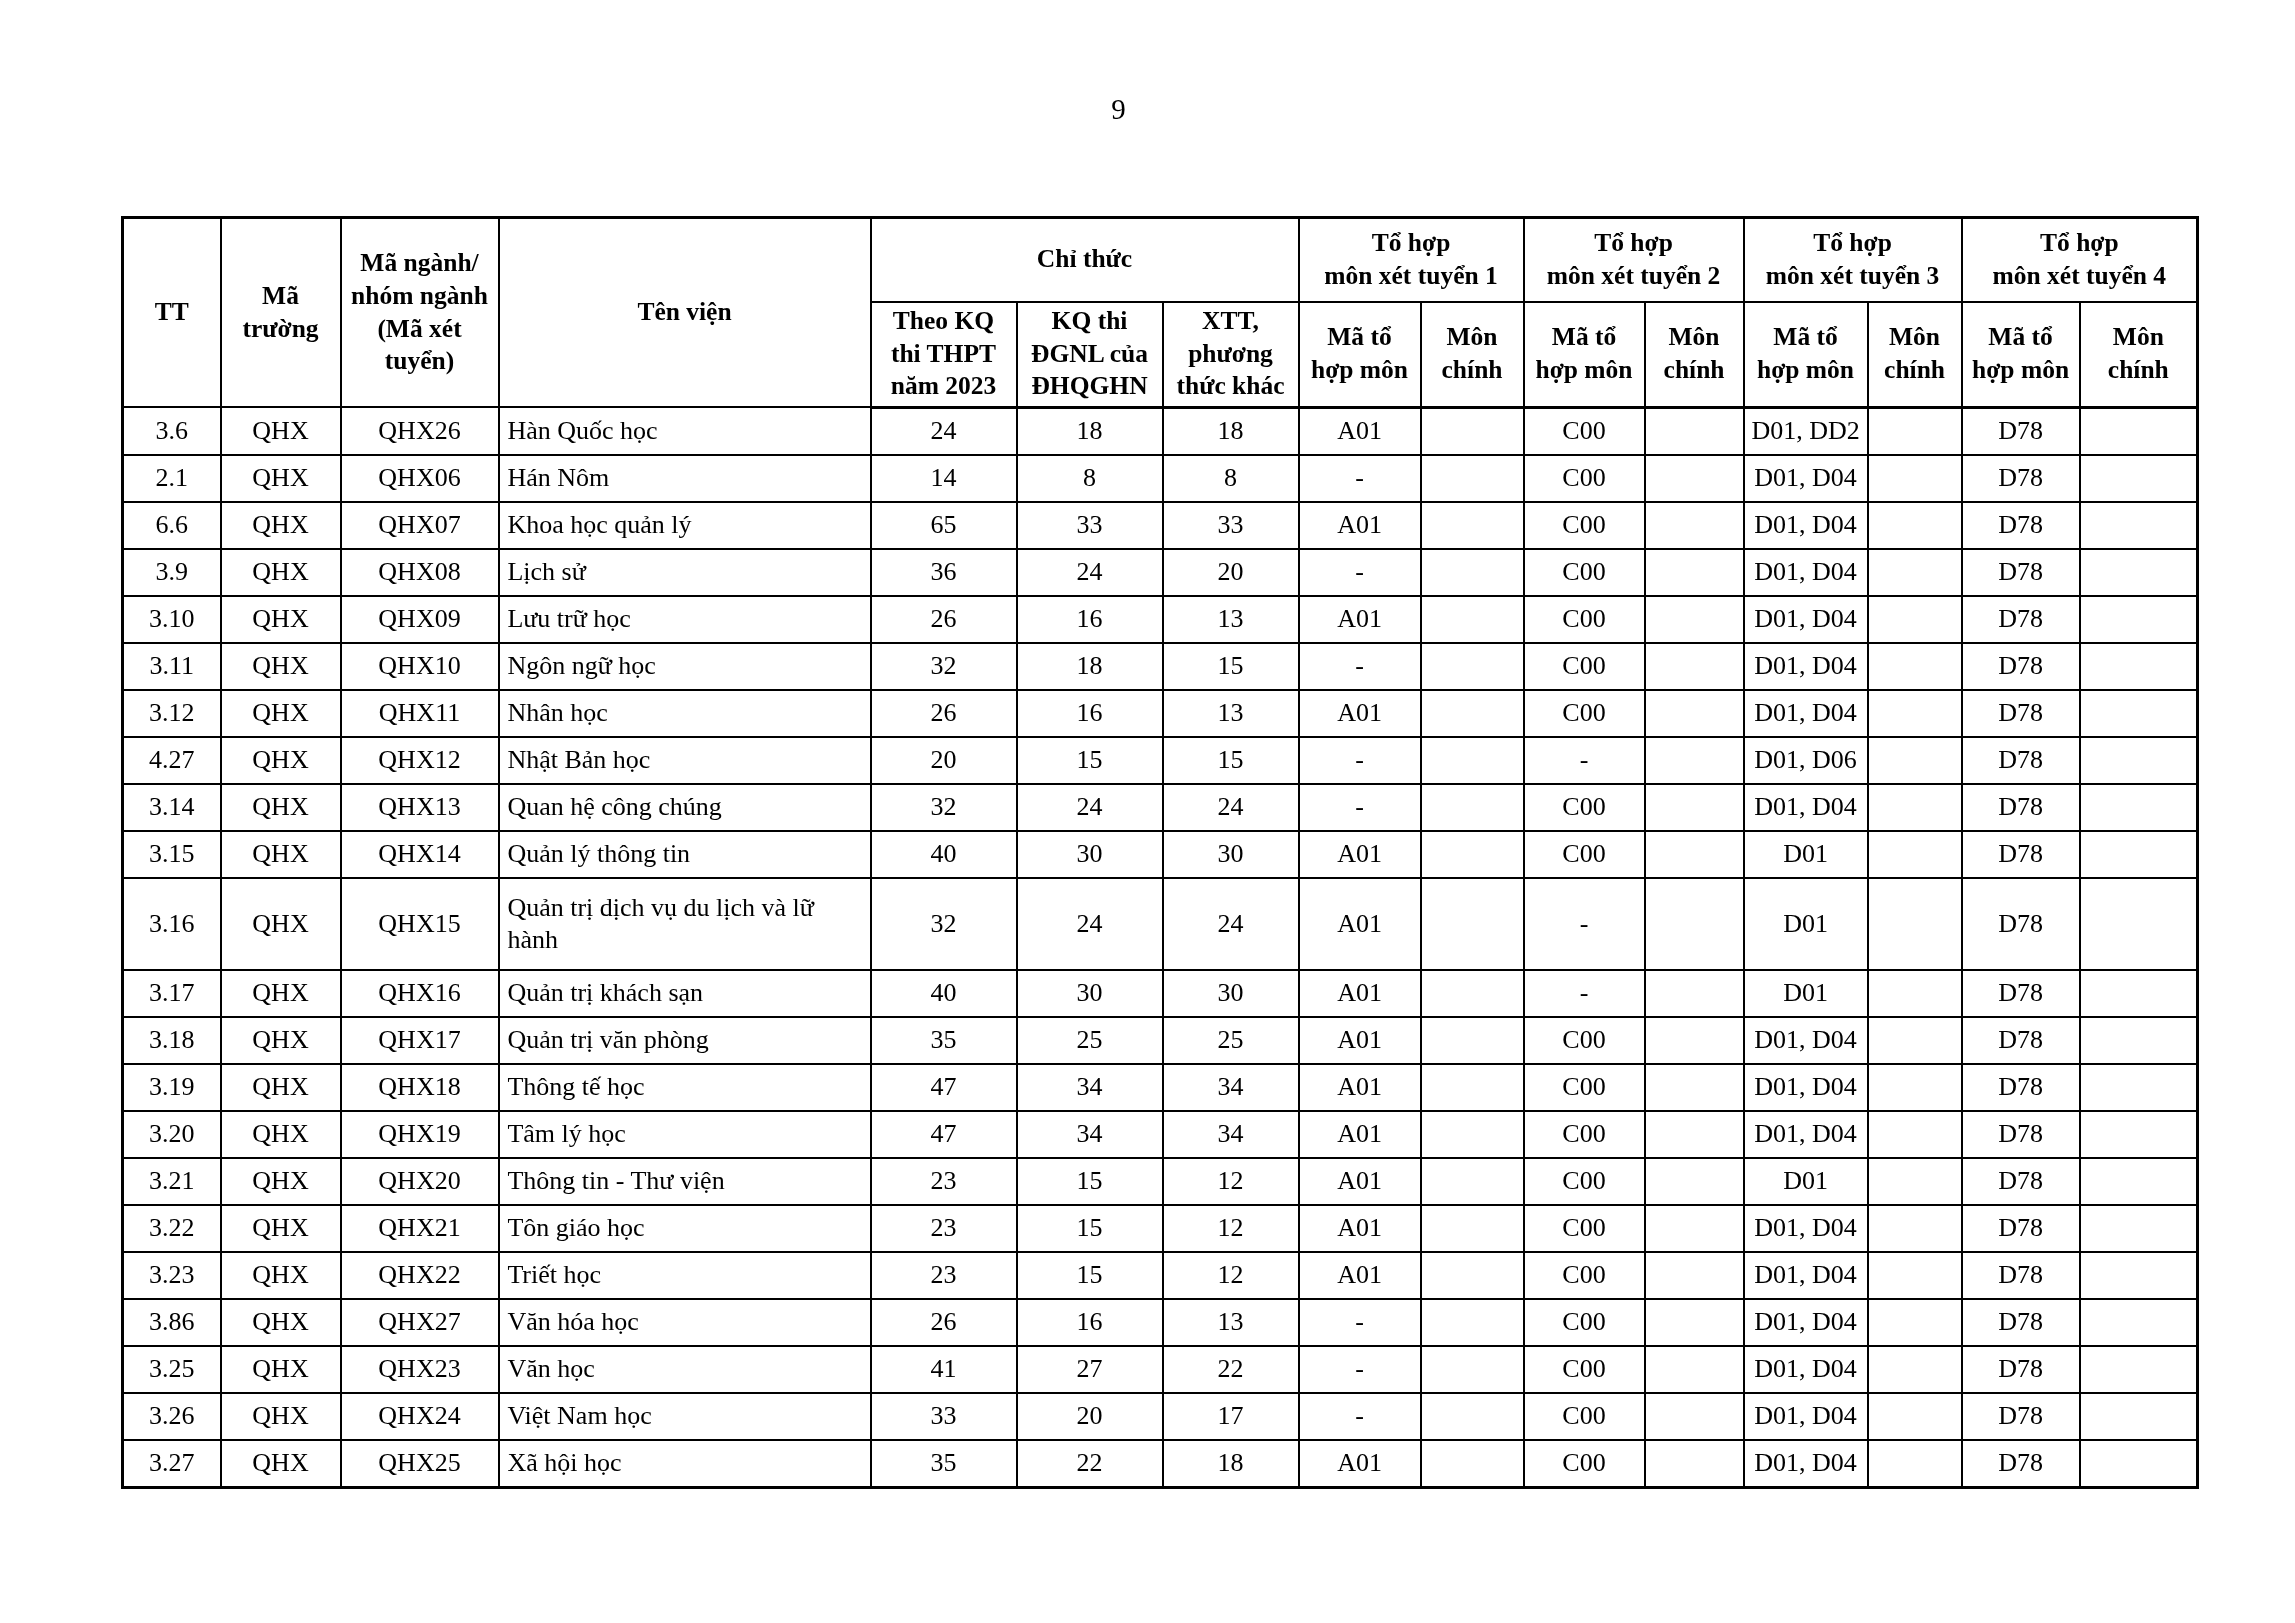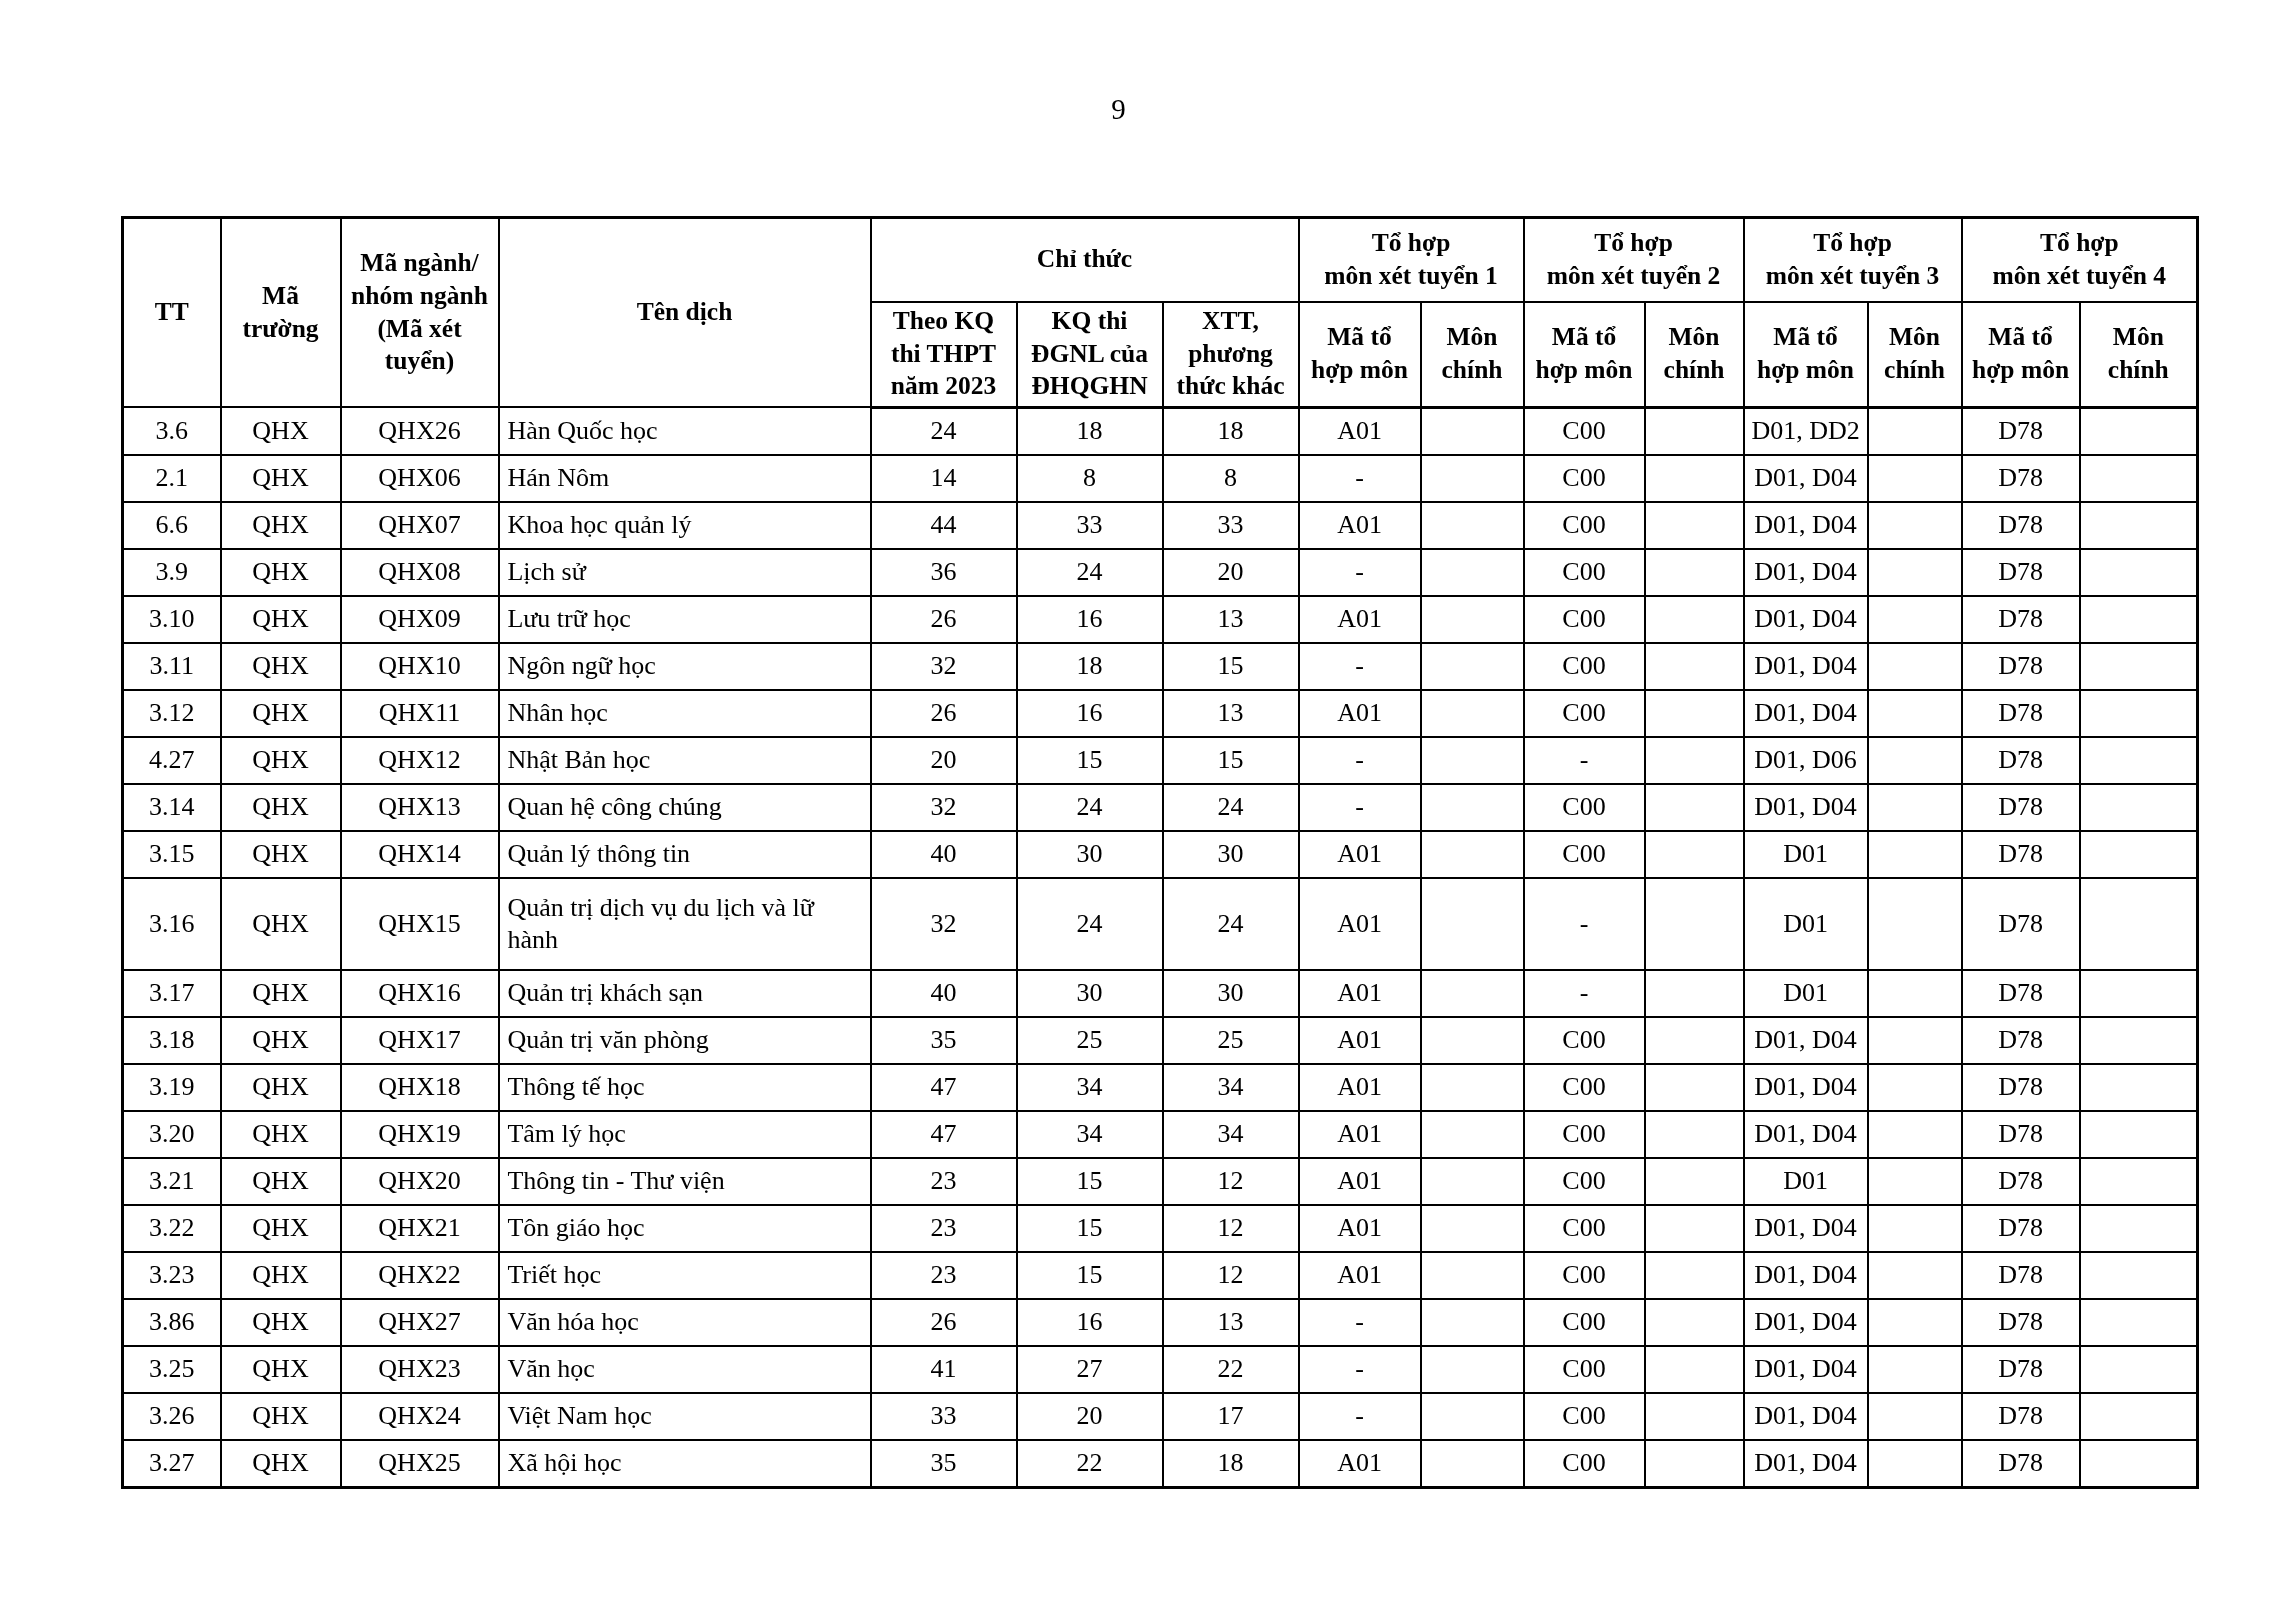--- a/index.html
+++ b/index.html
@@ -85,21 +85,21 @@
   </colgroup>
   <thead>
     <tr class="group-row">
       <th rowspan="2">TT</th>
       <th rowspan="2">Mã
 trường</th>
       <th rowspan="2">Mã ngành/
 nhóm ngành
 (Mã xét
 tuyển)</th>
-      <th rowspan="2">Tên dịch</th>
+      <th rowspan="2">Tên viện</th>
       <th colspan="3">Chỉ thức</th>
       <th colspan="2">Tổ hợp
 môn xét tuyển 1</th>
       <th colspan="2">Tổ hợp
 môn xét tuyển 2</th>
       <th colspan="2">Tổ hợp
 môn xét tuyển 3</th>
       <th colspan="2">Tổ hợp
 môn xét tuyển 4</th>
     </tr>
@@ -164,21 +164,21 @@
         <td>D01, D04</td>
         <td></td>
         <td>D78</td>
         <td></td>
       </tr>
       <tr>
         <td>6.6</td>
         <td>QHX</td>
         <td>QHX07</td>
         <td class="left">Khoa học quản lý</td>
-        <td>44</td>
+        <td>65</td>
         <td>33</td>
         <td>33</td>
         <td>A01</td>
         <td></td>
         <td>C00</td>
         <td></td>
         <td>D01, D04</td>
         <td></td>
         <td>D78</td>
         <td></td>

